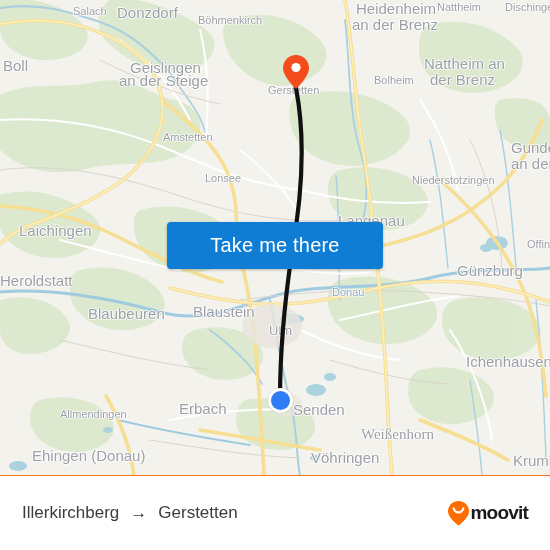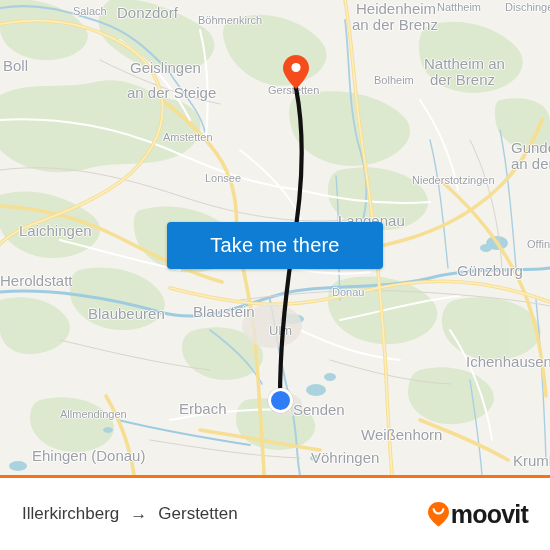--- a/index.html
+++ b/index.html
@@ -131,39 +131,39 @@
     left: 0;
     top: 475px;
     width: 550px;
     height: 75px;
     background: #ffffff;
     display: flex;
     align-items: center;
     justify-content: space-between;
     padding: 0 22px 0 22px;
     box-sizing: border-box;
-    border-top: 3px solid #f97316;
+    border-top: 1px solid #f97316;
   }
   #route-summary {
     display: flex;
     align-items: center;
     font-size: 17px;
     color: #3c3c3c;
   }
   #route-arrow {
     margin: 0 11px;
     font-size: 17px;
     color: #3c3c3c;
   }
   #brand-logo {
     display: flex;
     align-items: center;
   }
   #brand-wordmark {
-    font-size: 25px;
+    font-size: 19px;
     font-weight: bold;
     color: #1a1a1a;
     letter-spacing: -0.8px;
     margin-left: 1px;
   }
 </style>
 </head>
 <body>
 
 <div id="app">
@@ -280,21 +280,21 @@
     <div id="map-labels">
         <div class="map-label sz-3" style="left: 73px; top: 5px;">Salach</div>
         <div class="map-label sz-1" style="left: 117px; top: 4px;">Donzdorf</div>
         <div class="map-label sz-3" style="left: 198px; top: 14px;">Böhmenkirch</div>
         <div class="map-label sz-1" style="left: 356px; top: 0px;">Heidenheim</div>
         <div class="map-label sz-1" style="left: 352px; top: 16px;">an der Brenz</div>
         <div class="map-label sz-3" style="left: 437px; top: 1px;">Nattheim</div>
         <div class="map-label sz-3" style="left: 505px; top: 1px;">Dischingen</div>
         <div class="map-label sz-1" style="left: 3px; top: 57px;">Boll</div>
         <div class="map-label sz-1" style="left: 130px; top: 59px;">Geislingen</div>
-        <div class="map-label sz-1" style="left: 119px; top: 84px; margin-left: 8px;">an der Steige</div>
+        <div class="map-label sz-1" style="left: 119px; top: 72px;">an der Steige</div>
         <div class="map-label sz-3" style="left: 374px; top: 74px;">Bolheim</div>
         <div class="map-label sz-1" style="left: 424px; top: 55px;">Nattheim an</div>
         <div class="map-label sz-1" style="left: 430px; top: 71px;">der Brenz</div>
         <div class="map-label sz-3" style="left: 268px; top: 84px;">Gerstetten</div>
         <div class="map-label sz-3" style="left: 163px; top: 131px;">Amstetten</div>
         <div class="map-label sz-3" style="left: 412px; top: 174px;">Niederstotzingen</div>
         <div class="map-label sz-1" style="left: 511px; top: 139px;">Gundel</div>
         <div class="map-label sz-1" style="left: 511px; top: 155px;">an der</div>
         <div class="map-label sz-3" style="left: 205px; top: 172px;">Lonsee</div>
         <div class="map-label sz-1" style="left: 19px; top: 222px;">Laichingen</div>
@@ -303,21 +303,21 @@
         <div class="map-label sz-1" style="left: 0px; top: 272px;">Heroldstatt</div>
         <div class="map-label sz-1" style="left: 457px; top: 262px;">Günzburg</div>
         <div class="map-label sz-1" style="left: 88px; top: 305px;">Blaubeuren</div>
         <div class="map-label sz-1" style="left: 193px; top: 303px;">Blaustein</div>
         <div class="map-label water" style="left: 332px; top: 286px;">Donau</div>
         <div class="map-label sz-2" style="left: 269px; top: 324px;">Ulm</div>
         <div class="map-label sz-1" style="left: 466px; top: 353px;">Ichenhausen</div>
         <div class="map-label sz-3" style="left: 60px; top: 408px;">Allmendingen</div>
         <div class="map-label sz-1" style="left: 179px; top: 400px;">Erbach</div>
         <div class="map-label sz-1" style="left: 293px; top: 401px;">Senden</div>
-        <div class="map-label sz-1" style="left: 361px; top: 426px;">Weißenhorn</div>
+        <div class="map-label sz-1" style="left: 361px; top: 426px; font-family: Liberation Serif, serif;">Weißenhorn</div>
         <div class="map-label sz-1" style="left: 32px; top: 447px;">Ehingen (Donau)</div>
         <div class="map-label sz-1" style="left: 311px; top: 449px;">Vöhringen</div>
         <div class="map-label sz-1" style="left: 513px; top: 452px;">Krumb</div>
       </div>
 
     <svg id="route-layer" viewBox="0 0 550 475" xmlns="http://www.w3.org/2000/svg">
       <path d="M296,88 C306,140 302,196 292,252 C284,306 280,356 280,398" stroke="#111111" stroke-width="4.2" fill="none" stroke-linecap="round"></path>
     </svg>
 
     <svg id="dest-pin" viewBox="0 0 26 34" xmlns="http://www.w3.org/2000/svg">

